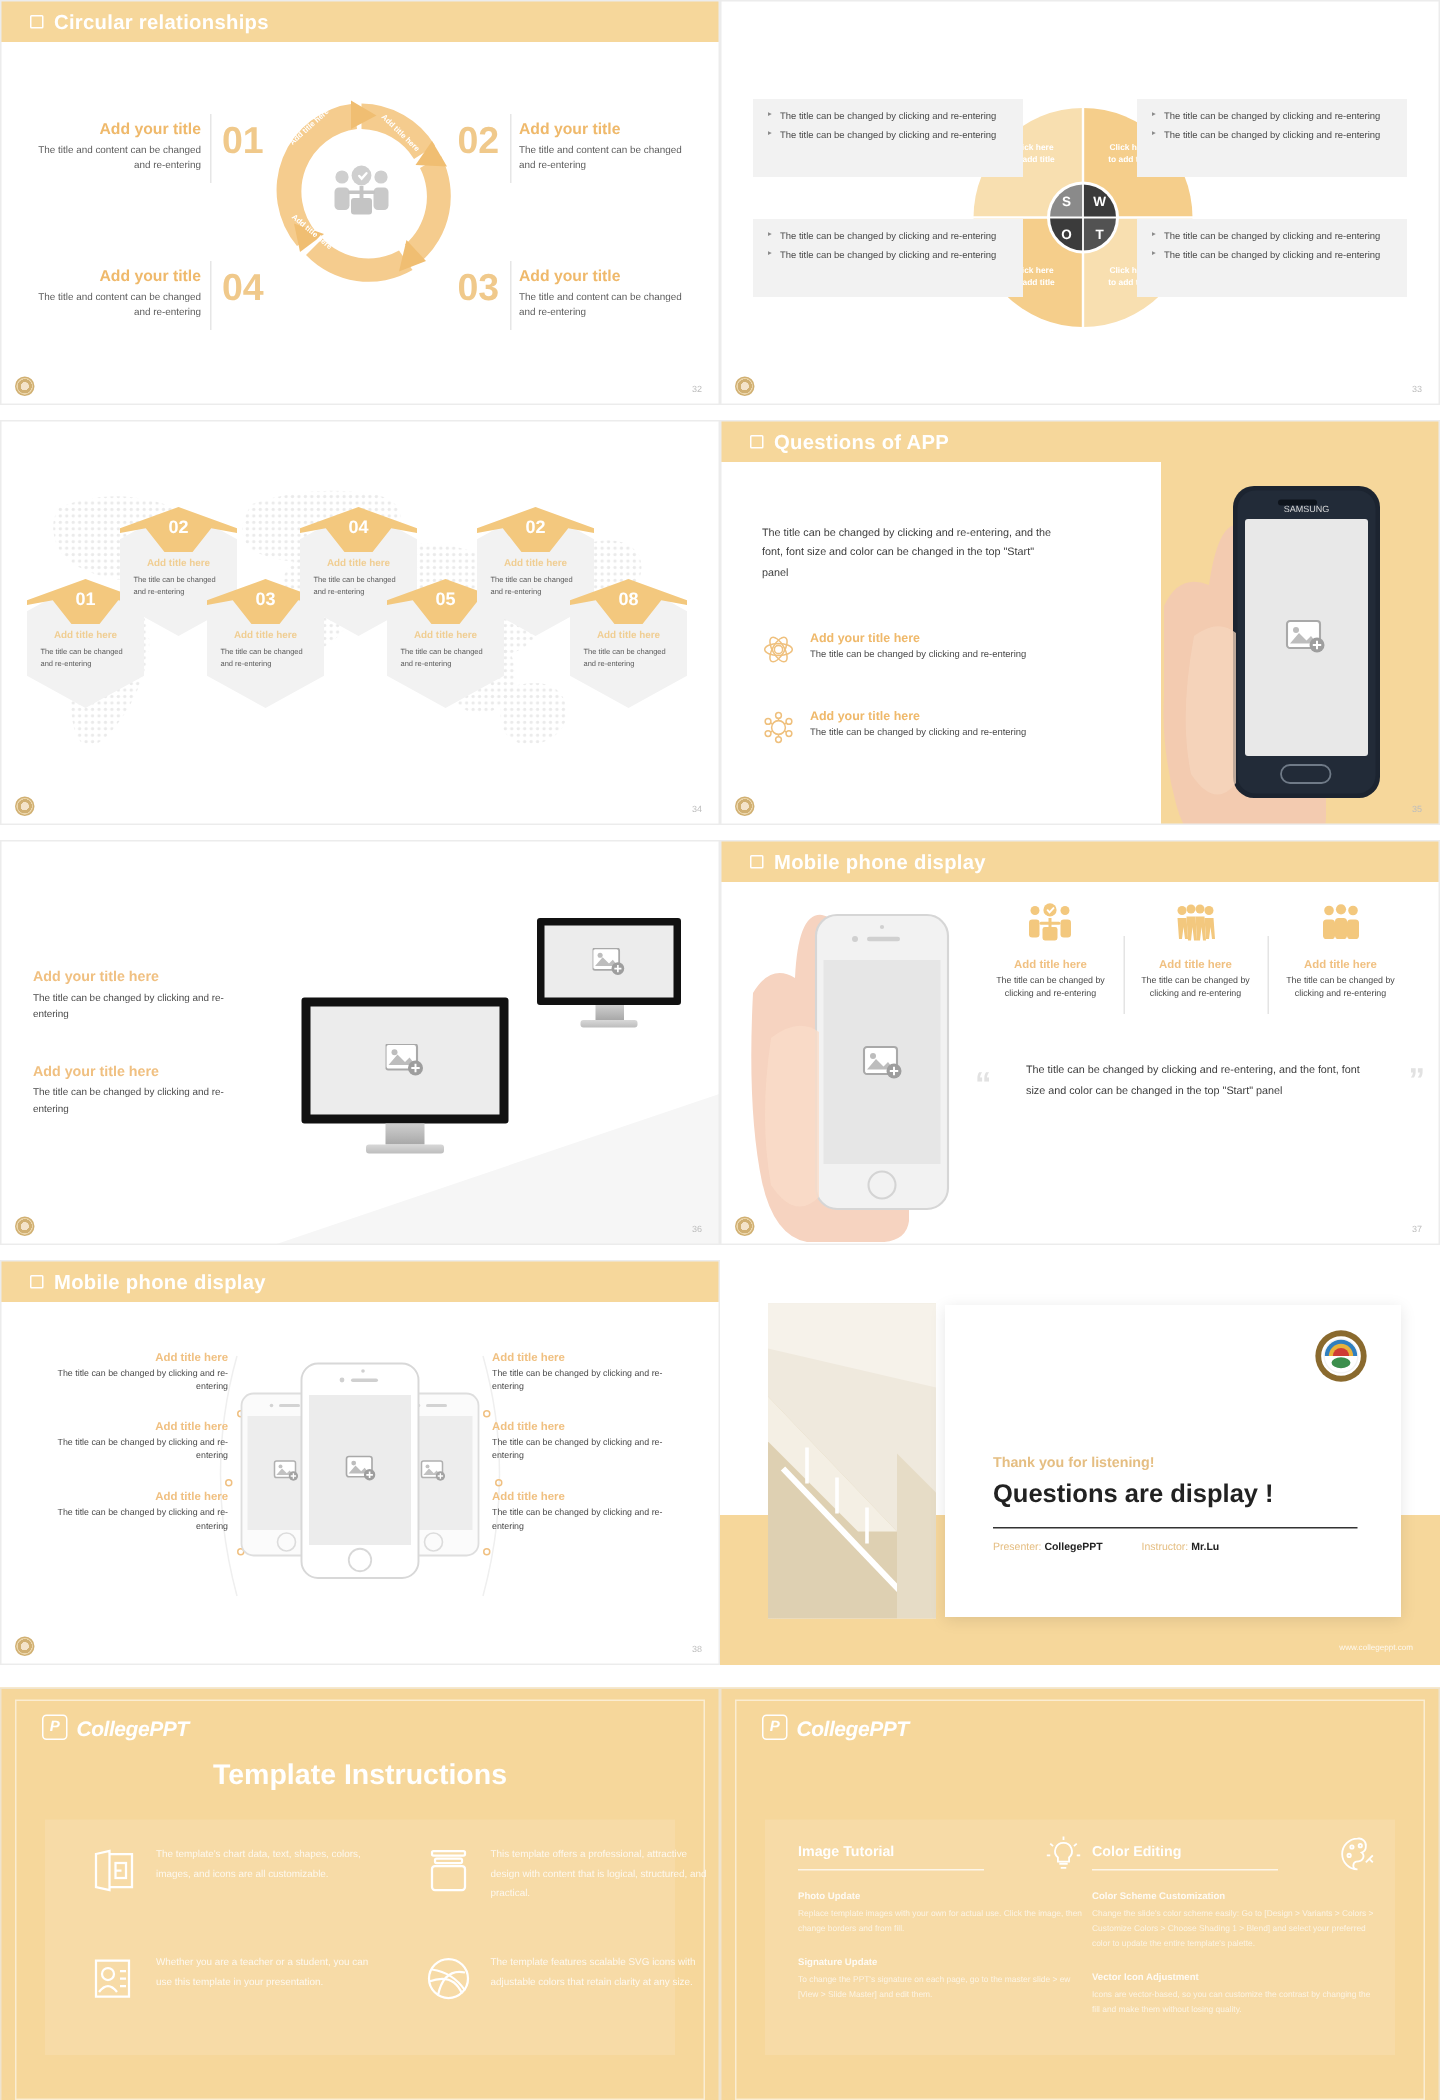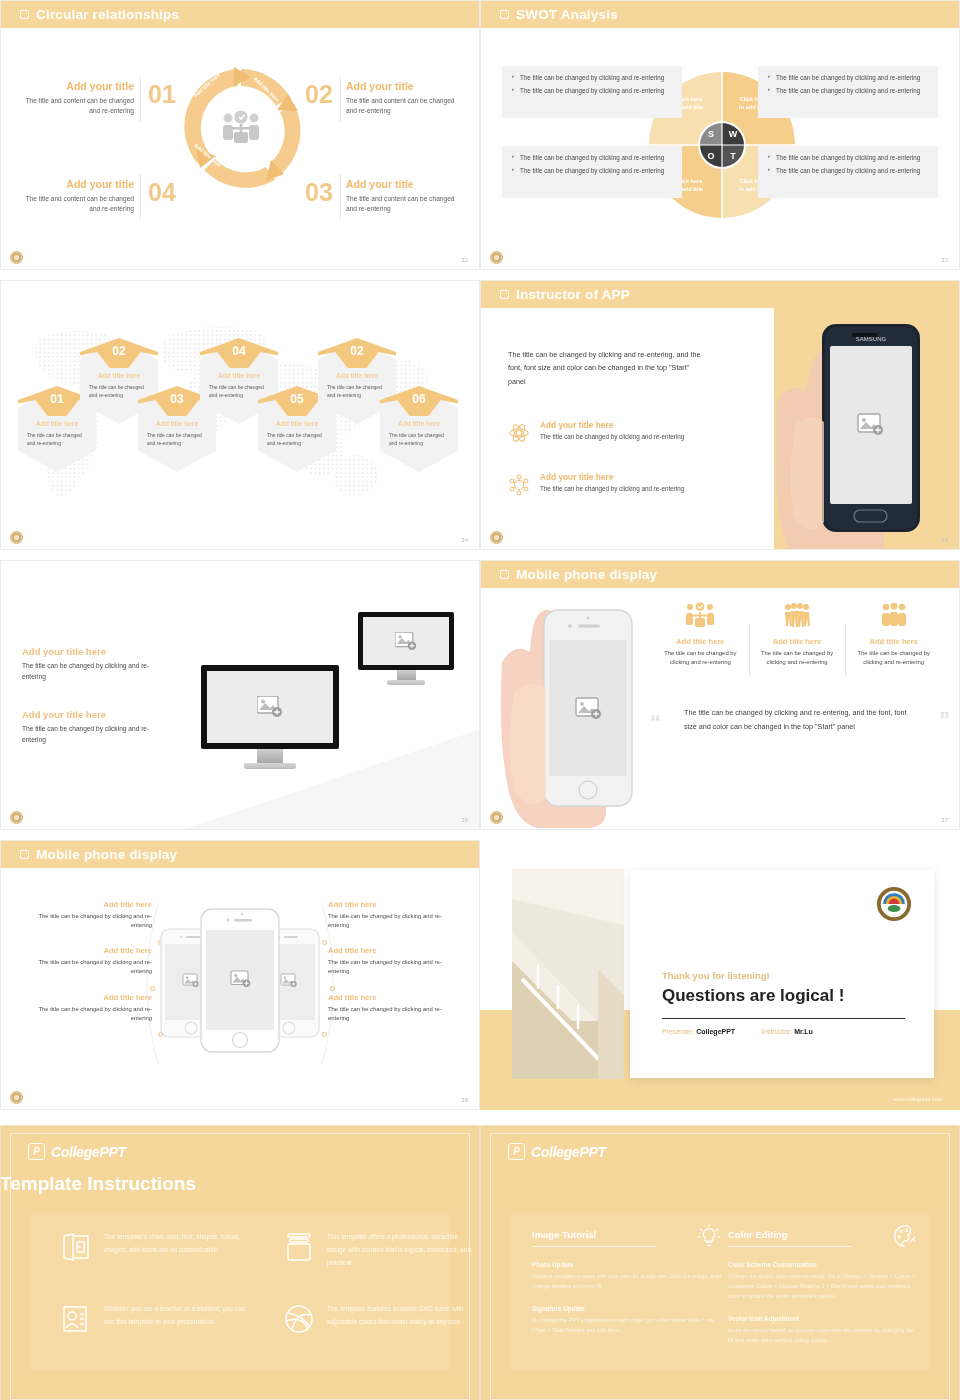--- a/index.html
+++ b/index.html
@@ -149,21 +149,21 @@
   .s8 .meta .sp { display:inline-block; width:22px;}
   .s8 .url { position:absolute; right:18px; bottom:8px; color:#fff; font-size:5.4px; opacity:.85;}
 
   
   .fp { position:relative; width:480px; height:285px; background:#F6D79B; overflow:hidden;}
   .fp::after{content:"";position:absolute;inset:0;border:1px solid #efe4cf;pointer-events:none;}
   .fp .inner { position:absolute; left:10px; top:8px; right:10px; bottom:10px; border:1px solid rgba(255,255,255,.55);}
   .fp .brand { position:absolute; left:28px; top:18px; display:flex; align-items:center; gap:6px;}
   .fp .brand .mk { width:17px; height:17px; border:1.6px solid #fff; border-radius:3px; display:flex; align-items:center; justify-content:center; color:#fff; font-size:10px; font-weight:bold; font-style:italic;}
   .fp .brand .nm { color:#fff; font-size:14px; font-weight:bold; font-style:italic; letter-spacing:-.3px;}
-  .fp .ttl { position:absolute; left:0; top:48px; width:100%; color:#fff; font-size:19px; font-weight:bold;}
+  .fp .ttl { position:absolute; left:0; top:48px; width:100%; text-align:center; color:#fff; font-size:19px; font-weight:bold;}
   .fp .panel { position:absolute; left:30px; right:30px; top:88px; bottom:40px; background:rgba(255,255,255,.12);}
 
   .instr-cell { position:absolute; width:190px; display:flex; gap:12px; }
   .instr-cell .ic { width:32px; height:32px; flex:none; }
   .instr-cell .tx { color:rgba(255,255,255,.82); font-size:6.6px; line-height:1.95;}
 
   .tut-col { position:absolute; width:190px; }
   .tut-col .hd { color:#fff; font-size:9.5px; font-weight:bold; padding-bottom:6px; border-bottom:1px solid rgba(255,255,255,.75); width:124px;}
   .tut-col .icon { position:absolute; right:0; top:-6px; width:26px; height:26px;}
   .tut-col .sub { color:rgba(255,255,255,.88); font-size:6.4px; font-weight:bold; margin-top:14px;}
@@ -238,24 +238,20 @@
         <span class="seg-lbl" style="left:72px; top:22px; transform:rotate(44deg);">Add title here</span>
         <span class="seg-lbl" style="left:66px; top:92px; transform:rotate(-36deg);">Add title here</span>
         <span class="seg-lbl" style="left:13px; top:88px; transform:rotate(40deg);">Add title here</span>
       </div>
     </div>
     <span class="seal"></span>
     <span class="pg">32</span>
   </div>
 
   <div class="slide">
-    <div class="hdr">
-      <span class="sq"></span>
-      <span class="t">SWOT Analysis</span>
-    </div>
     <div class="s2-body">
 
       <div class="s2-c">
         <svg width="158" height="158" viewBox="0 0 158 158">
           <path d="M79 79 L79 6 A73 73 0 0 0 6 79 Z" fill="#F8DFB0"></path>
           <path d="M79 79 L79 6 A73 73 0 0 1 152 79 Z" fill="#F5CE8B"></path>
           <path d="M79 79 L6 79 A73 73 0 0 0 79 152 Z" fill="#F5CE8B"></path>
           <path d="M79 79 L79 152 A73 73 0 0 0 152 79 Z" fill="#F8DFB0"></path>
           <line x1="79" y1="4" x2="79" y2="154" stroke="#ffffff" stroke-width="1.6"></line>
           <line x1="4" y1="79" x2="154" y2="79" stroke="#ffffff" stroke-width="1.6"></line>
@@ -371,33 +367,33 @@
       <div class="hex" style="left:318px; top:30px;">
         <div class="shape"></div>
         <div class="cap"></div>
         <div class="n">02</div>
         <div class="ti">Add title here</div>
         <div class="tx">The title can be changed and re-entering</div>
       </div>
       <div class="hex" style="left:380px; top:78px;">
         <div class="shape"></div>
         <div class="cap"></div>
-        <div class="n">06</div>
+        <div class="n">08</div>
         <div class="ti">Add title here</div>
         <div class="tx">The title can be changed and re-entering</div>
       </div>
     </div>
     <span class="seal"></span>
     <span class="pg">34</span>
   </div>
 
   <div class="slide">
     <div class="hdr">
       <span class="sq"></span>
-      <span class="t">Instructor of APP</span>
+      <span class="t">Questions of APP</span>
     </div>
     <div class="s4-body">
       <div class="s4-band"></div>
 
       <div class="s4-txt">The title can be changed by clicking and re-entering, and the font, font size and color can be changed in the top "Start" panel</div>
 
       <div class="s4-item" style="top:112px;">
         <svg class="ico" viewBox="0 0 24 24">
           <g stroke="#EFC07D" stroke-width="1.1" fill="none">
             <circle cx="12" cy="12" r="3"></circle>
@@ -697,21 +693,21 @@
         <circle cx="20" cy="20" r="16" fill="#ffffff"></circle>
         <circle cx="20" cy="20" r="13" fill="#f3f3f3"></circle>
         <path d="M8 20 a12 12 0 0 1 24 0 Z" fill="#2f7fbf"></path>
         <path d="M11 20 a9 9 0 0 1 18 0 Z" fill="#e8b23a"></path>
         <path d="M14 20 a6 6 0 0 1 12 0 Z" fill="#cf3b35"></path>
         <path d="M8 20 h24 a12 12 0 0 1 -24 0 Z" fill="#ffffff"></path>
         <ellipse cx="20" cy="25" rx="7" ry="4" fill="#3c8f4d"></ellipse>
         <circle cx="20" cy="20" r="16" fill="none" stroke="#8a6a2e" stroke-width="2.6"></circle>
       </svg>
       <div class="thanks">Thank you for listening!</div>
-      <div class="q">Questions are logical !</div>
+      <div class="q">Questions are display !</div>
       <div class="rule"></div>
       <div class="meta">
         <span class="lb">Presenter:</span>
         <span class="vl">CollegePPT</span>
         <span class="sp"></span>
         <span class="lb">Instructor:</span>
         <span class="vl">Mr.Lu</span>
       </div>
     </div>
     <div class="url">www.collegeppt.com</div>

